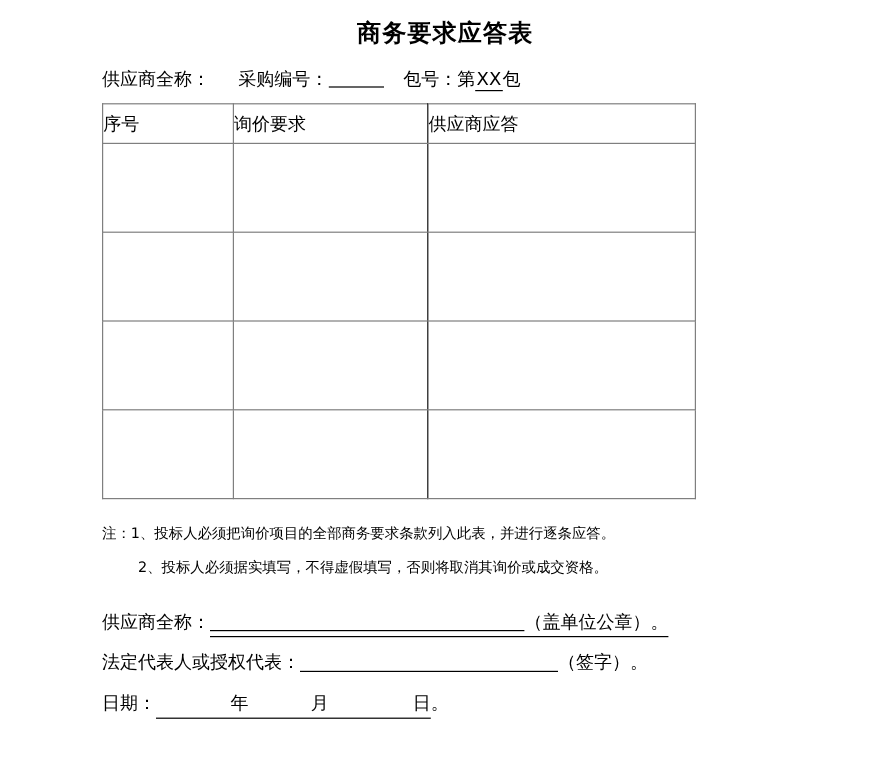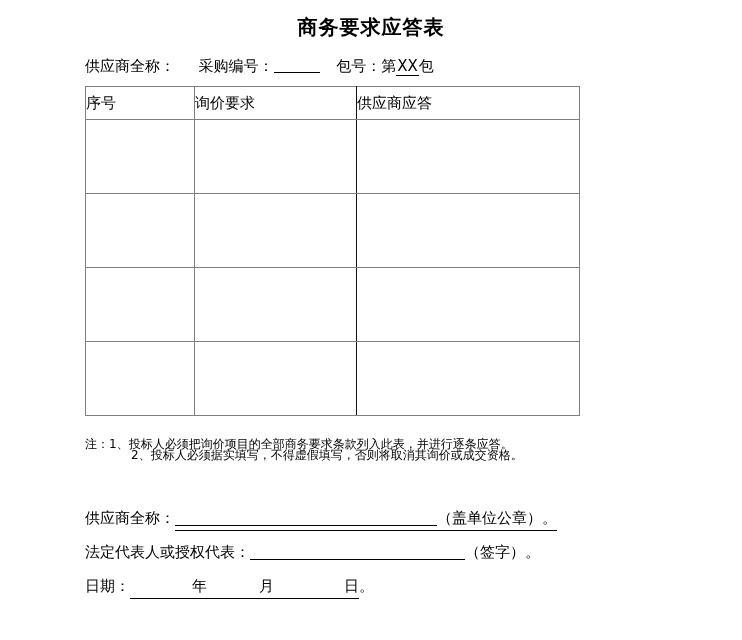--- a/index.html
+++ b/index.html
@@ -90,21 +90,21 @@
   .resp-table tr td.col-1 { border-left: 1px solid #7f7f7f; border-right: 1px solid #111; }
 
   
   .note {
     position: absolute;
     font-size: 12px;
     line-height: 22px;
     white-space: nowrap;
   }
   .note-1 { left: 85px; top: 433px; }
-  .note-2 { left: 115px; top: 444px; margin-left: 16px; }
+  .note-2 { left: 115px; top: 462px; }
 
   
   .sig-line {
     position: absolute;
     font-size: 15px;
     line-height: 22px;
     white-space: nowrap;
   }
   .sig-supplier { left: 85px; top: 507px; }
   .sig-legal    { left: 85px; top: 541px; }

